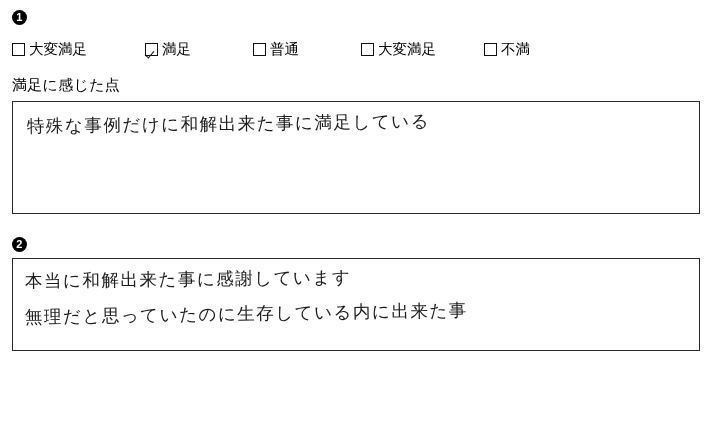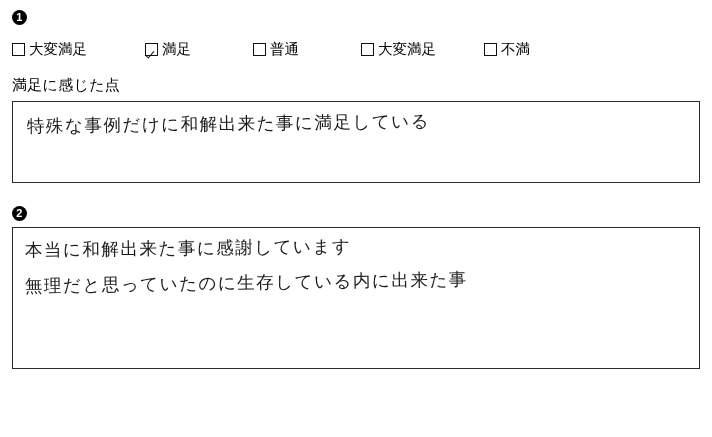--- a/index.html
+++ b/index.html
@@ -90,22 +90,22 @@
     letter-spacing: 0.3px;
   }
 
   .answer-box {
     margin-top: 6px;
     border: 1px solid #2a2a2a;
     background: #fff;
     box-sizing: border-box;
     position: relative;
   }
-  .box-1 { height: 82px; }
-  .box-2 { height: 142px; text-align: right; }
+  .box-1 { height: 113px; }
+  .box-2 { height: 93px; text-align: right; }
 
   
   .hand {
     position: absolute;
     font-family: "DejaVu Sans", sans-serif;
     color: #1b1b1b;
     white-space: nowrap;
     font-size: 17px;
     letter-spacing: 1.5px;
     transform: rotate(-0.7deg);

